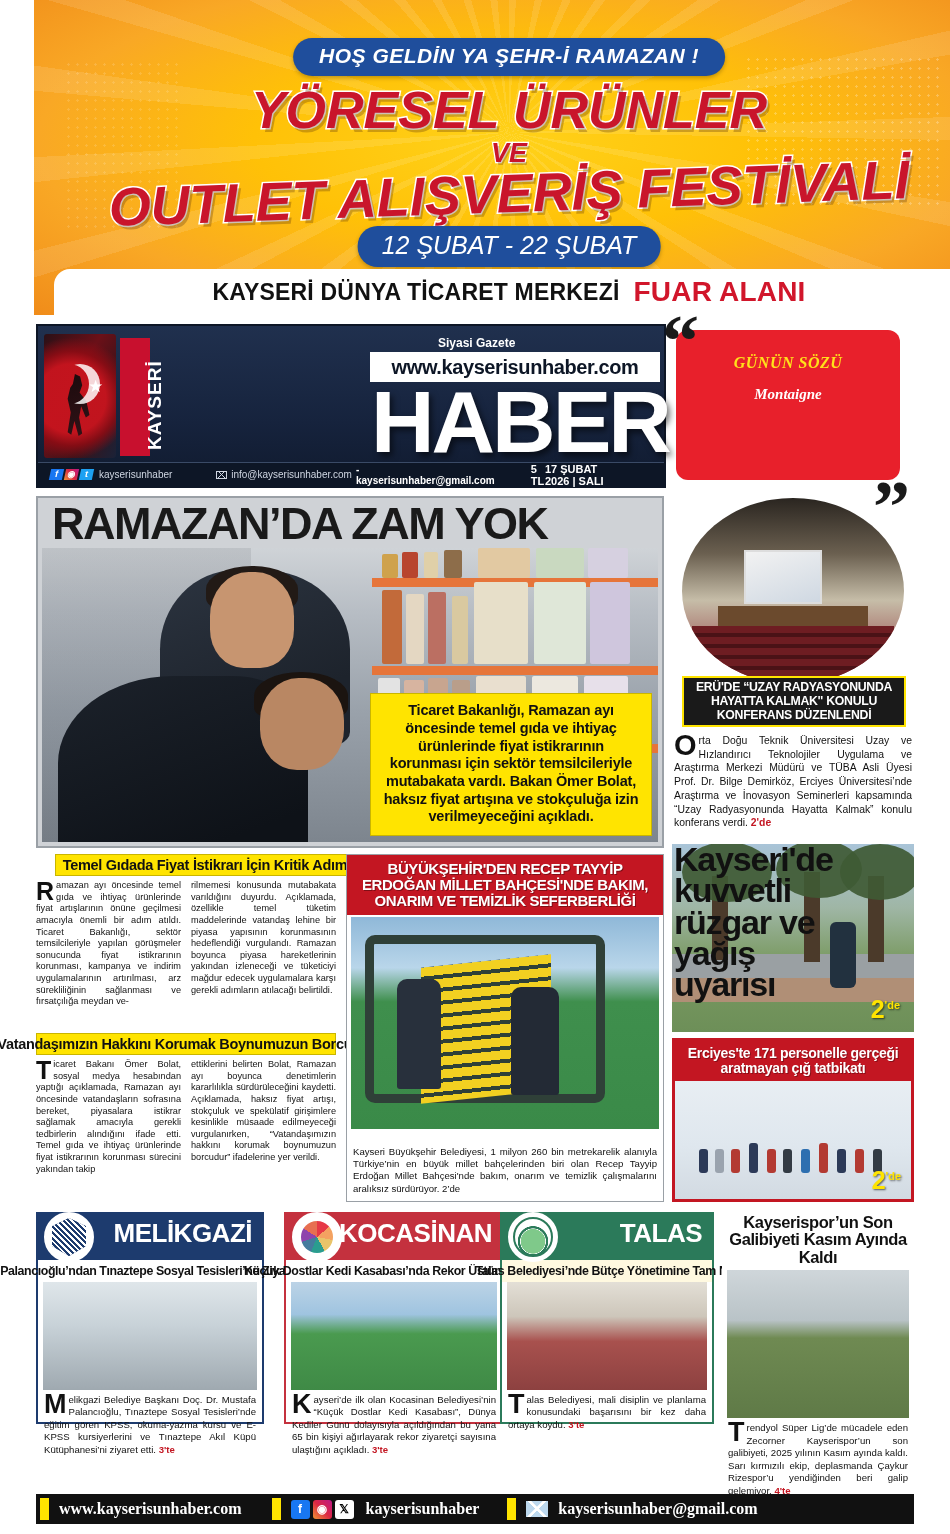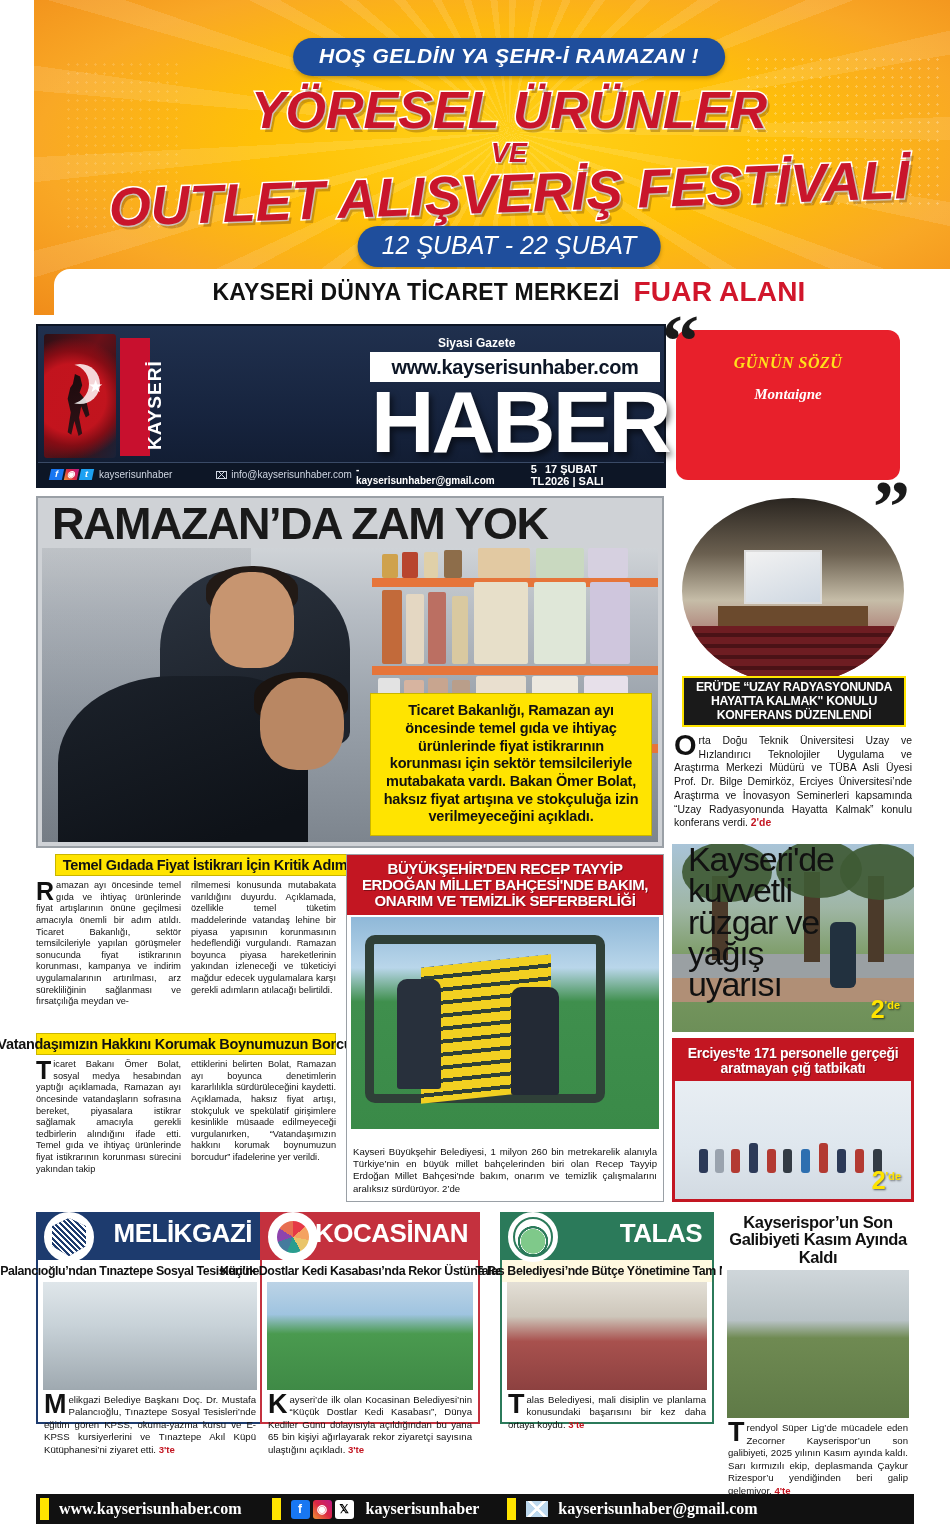--- a/index.html
+++ b/index.html
@@ -334,22 +334,22 @@
     overflow:hidden;
     background:linear-gradient(180deg,#a9c4d8 0%, #9fb6a5 34%, #7a9a62 62%, #6d8f58 100%);
   }
   .rw-road{ position:absolute; left:0; bottom:52px; width:100%; height:26px; background:#9aa0a3; }
   .rw-walk{ position:absolute; left:0; bottom:30px; width:100%; height:24px; background:#b08f76; }
   .rw-tree{ position:absolute; width:16px; background:#4b3a2a; }
   .rw-canopy{ position:absolute; border-radius:50%; background:#3f5a34; opacity:.92; }
   .rw-person{ position:absolute; right:58px; bottom:44px; width:26px; height:66px;
     background:#22313f; border-radius:6px; }
   .r-wind-title{
-    position:absolute; left:16px; top:0px; width:150px;
-    font-size:34px; line-height:.92; font-weight:normal; color:#111;
+    position:absolute; left:2px; top:0px; width:150px;
+    font-size:34px; line-height:.92; font-weight:bold; color:#111;
     letter-spacing:-1.2px;
   }
   .badge2de{
     position:absolute; font-size:25px; font-weight:bold; color:#ffe400;
     line-height:1; text-shadow:1px 1px 2px rgba(0,0,0,.6);
   }
   .badge2de sup{ font-size:11px; }
 
   .r-avalanche{
     position:absolute; left:0px; top:542px; width:242px; height:164px;
@@ -368,21 +368,21 @@
     overflow:hidden;
   }
   .ra-fig{ position:absolute; bottom:26px; width:9px; height:24px; border-radius:3px; }
 
   
   .bottom-row{
     position:absolute; left:0; top:716px; width:878px; height:252px;
   }
   .bbox{ position:absolute; top:0; height:212px; background:#ffffff; }
   .bbox.melik{ left:0;   width:228px; border:2px solid #1d3b6e; }
-  .bbox.koca { left:224px; width:220px; border:2px solid #c4313e; }
+  .bbox.koca { left:248px; width:220px; border:2px solid #c4313e; }
   .bbox.talas{ left:464px; width:214px; border:2px solid #2b7a5a; }
   .bbox.spor { left:686px; width:192px; border:none; }
 
   .bhead{ position:relative; height:46px; }
   .melik .bhead{ background:#1d3b6e; }
   .koca  .bhead{ background:#c4313e; }
   .talas .bhead{ background:#2b7a5a; }
   .bhead .logo{
     position:absolute; left:6px; top:-2px; width:50px; height:50px;
     border-radius:50%; background:#ffffff; border:2px solid #ffffff;

